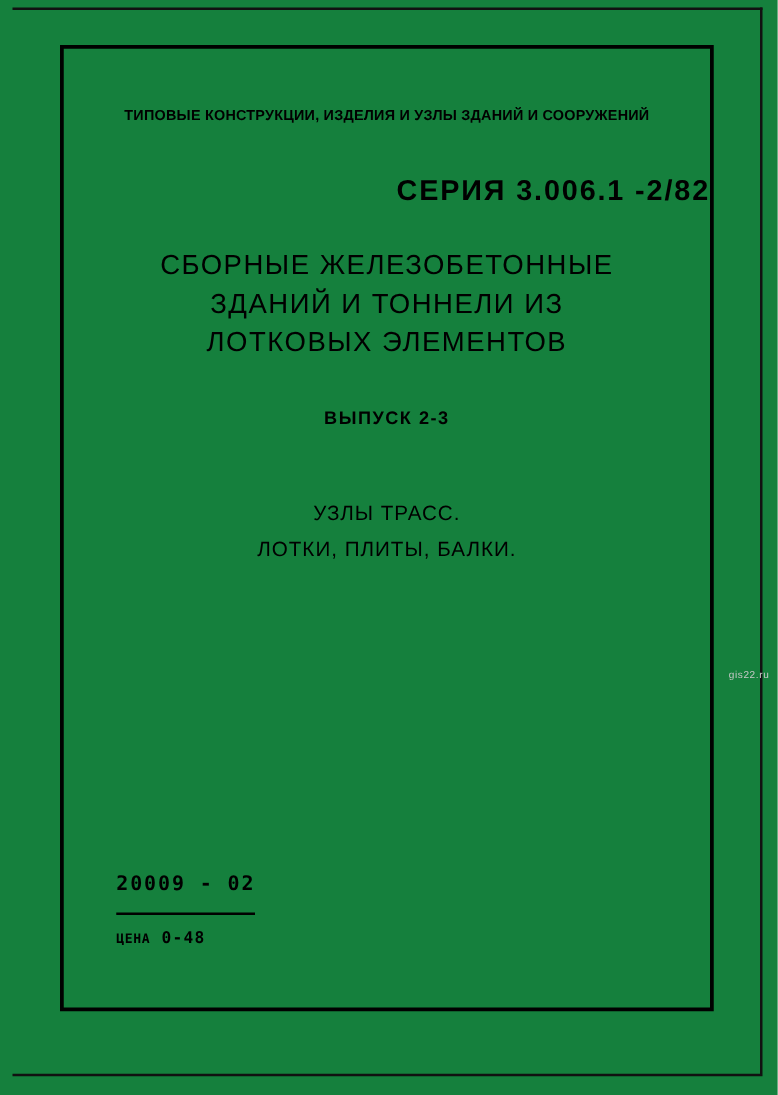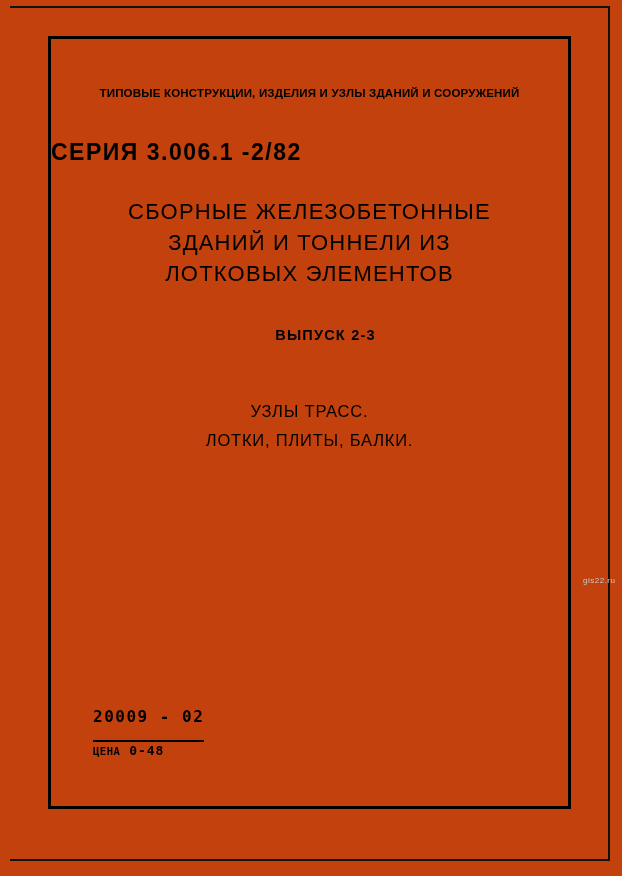--- a/index.html
+++ b/index.html
@@ -13,21 +13,21 @@
     font-family: "Liberation Sans", sans-serif;
     color: #000000;
     overflow: hidden;
     position: relative;
   }
 
   
   .page {
     position: absolute;
     inset: 0;
-    background: #c2410c;
+    background: #15803d;
   }
 
   
   .sheet-edge {
     position: absolute;
     left: 10px;
     top: 6px;
     width: 600px;
     height: 855px;
     border-right: 2px solid #111;
@@ -76,21 +76,21 @@
     font-weight: bold;
     letter-spacing: 0.2px;
     white-space: nowrap;
   }
 
   .series {
     position: absolute;
     top: 100px;
     left: 0;
     width: 100%;
-    text-align: left;
+    text-align: right;
     font-size: 23px;
     font-weight: bold;
     letter-spacing: 1.5px;
   }
 
   .maintitle {
     position: absolute;
     top: 157px;
     left: 0;
     width: 100%;
@@ -103,38 +103,37 @@
 
   .issue {
     position: absolute;
     top: 288px;
     left: 0;
     width: 100%;
     text-align: center;
     font-size: 14.5px;
     font-weight: bold;
     letter-spacing: 1.2px;
-    padding-left: 16px;
   }
 
   .subtitle {
     position: absolute;
     top: 358px;
     left: 0;
     width: 100%;
     text-align: center;
     font-size: 16.5px;
     font-weight: normal;
     line-height: 29px;
     letter-spacing: 0.8px;
   }
 
   .watermark {
     position: absolute;
-    top: 537px;
+    top: 496px;
     left: 532px;
     font-size: 8px;
     color: #c9c9c9;
     letter-spacing: 0.5px;
   }
 
   
   .stamp {
     position: absolute;
     left: 42px;
@@ -145,21 +144,21 @@
     font-size: 16px;
     font-weight: bold;
     letter-spacing: 1.5px;
     font-family: "DejaVu Sans Mono", monospace;
     padding-bottom: 15px;
     border-bottom: 2px solid #000;
     display: inline-block;
     line-height: 17px;
   }
   .stamp-price {
-    margin-top: 1px;
+    margin-top: 11px;
     font-size: 13px;
     font-weight: bold;
     letter-spacing: 1px;
     font-family: "DejaVu Sans Mono", monospace;
     white-space: nowrap;
   }
   .stamp-price .lbl {
     font-size: 10.5px;
     letter-spacing: 0.5px;
   }

